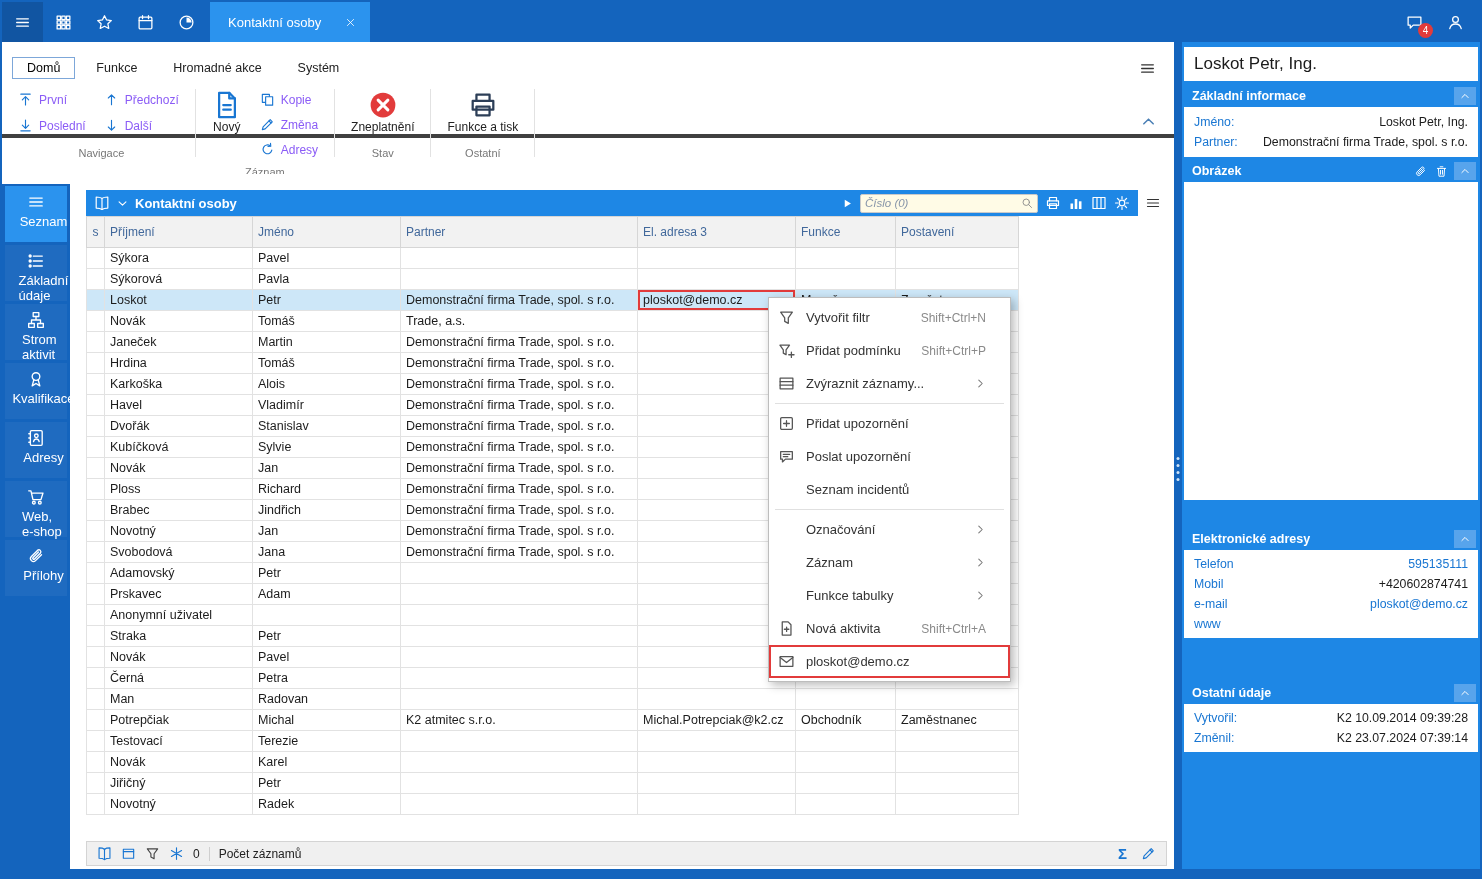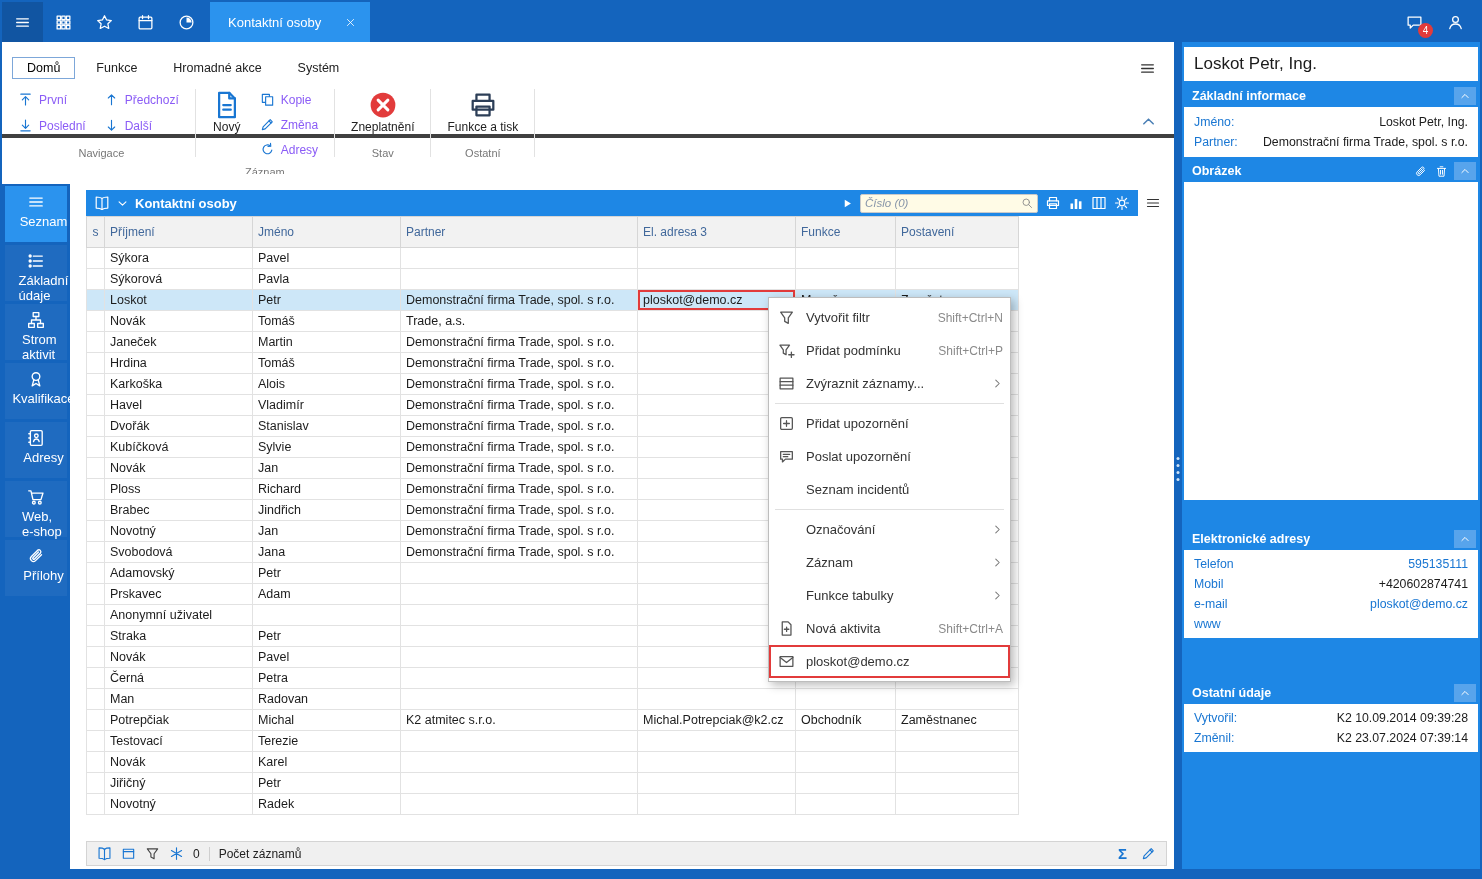--- a/index.html
+++ b/index.html
@@ -88,21 +88,21 @@
              font-size:12px; color:#222; }
   .tstatus .icon { width:15px; height:15px; color:#1976d2; }
   .tstatus .icon.dark { color:#444; }
   .tstatus .vline { width:1px; height:14px; background:#cfcfcf; }
   .tstatus .sigma { font-size:15px; font-weight:bold; color:#1976d2; width:auto; }
   .tstatus .right { margin-left:auto; display:flex; align-items:center; gap:14px; }
 
   
   .ctxmenu { position:absolute; left:766px; top:295px; width:243px; background:#fff;
              border:1px solid #bdbdbd; box-shadow:3px 3px 9px rgba(0,0,0,.28); padding:3px 0; z-index:40; }
-  .menu-item { display:flex; align-items:center; height:33px; padding:0 7px 0 9px; font-size:13px;
+  .menu-item { display:flex; align-items:center; height:33px; padding:0 24px 0 9px; font-size:13px;
                color:#333; cursor:pointer; }
   .menu-item.redbox { box-shadow:inset 0 0 0 2px #e23b3b; }
   .menu-icon { width:17px; height:17px; flex:0 0 17px; margin-right:11px; color:#555; }
   .menu-label { flex:1; white-space:nowrap; overflow:hidden; }
   .menu-shortcut { color:#8a8a8a; font-size:12px; margin-left:8px; }
   .menu-chevron { width:11px; height:11px; color:#777; margin-left:8px; }
   .menu-sep { height:1px; background:#e0e0e0; margin:3px 6px; }
 
   
   .splitter { position:absolute; left:1172px; top:40px; width:8px; bottom:0; background:#1464bd; z-index:10; }

